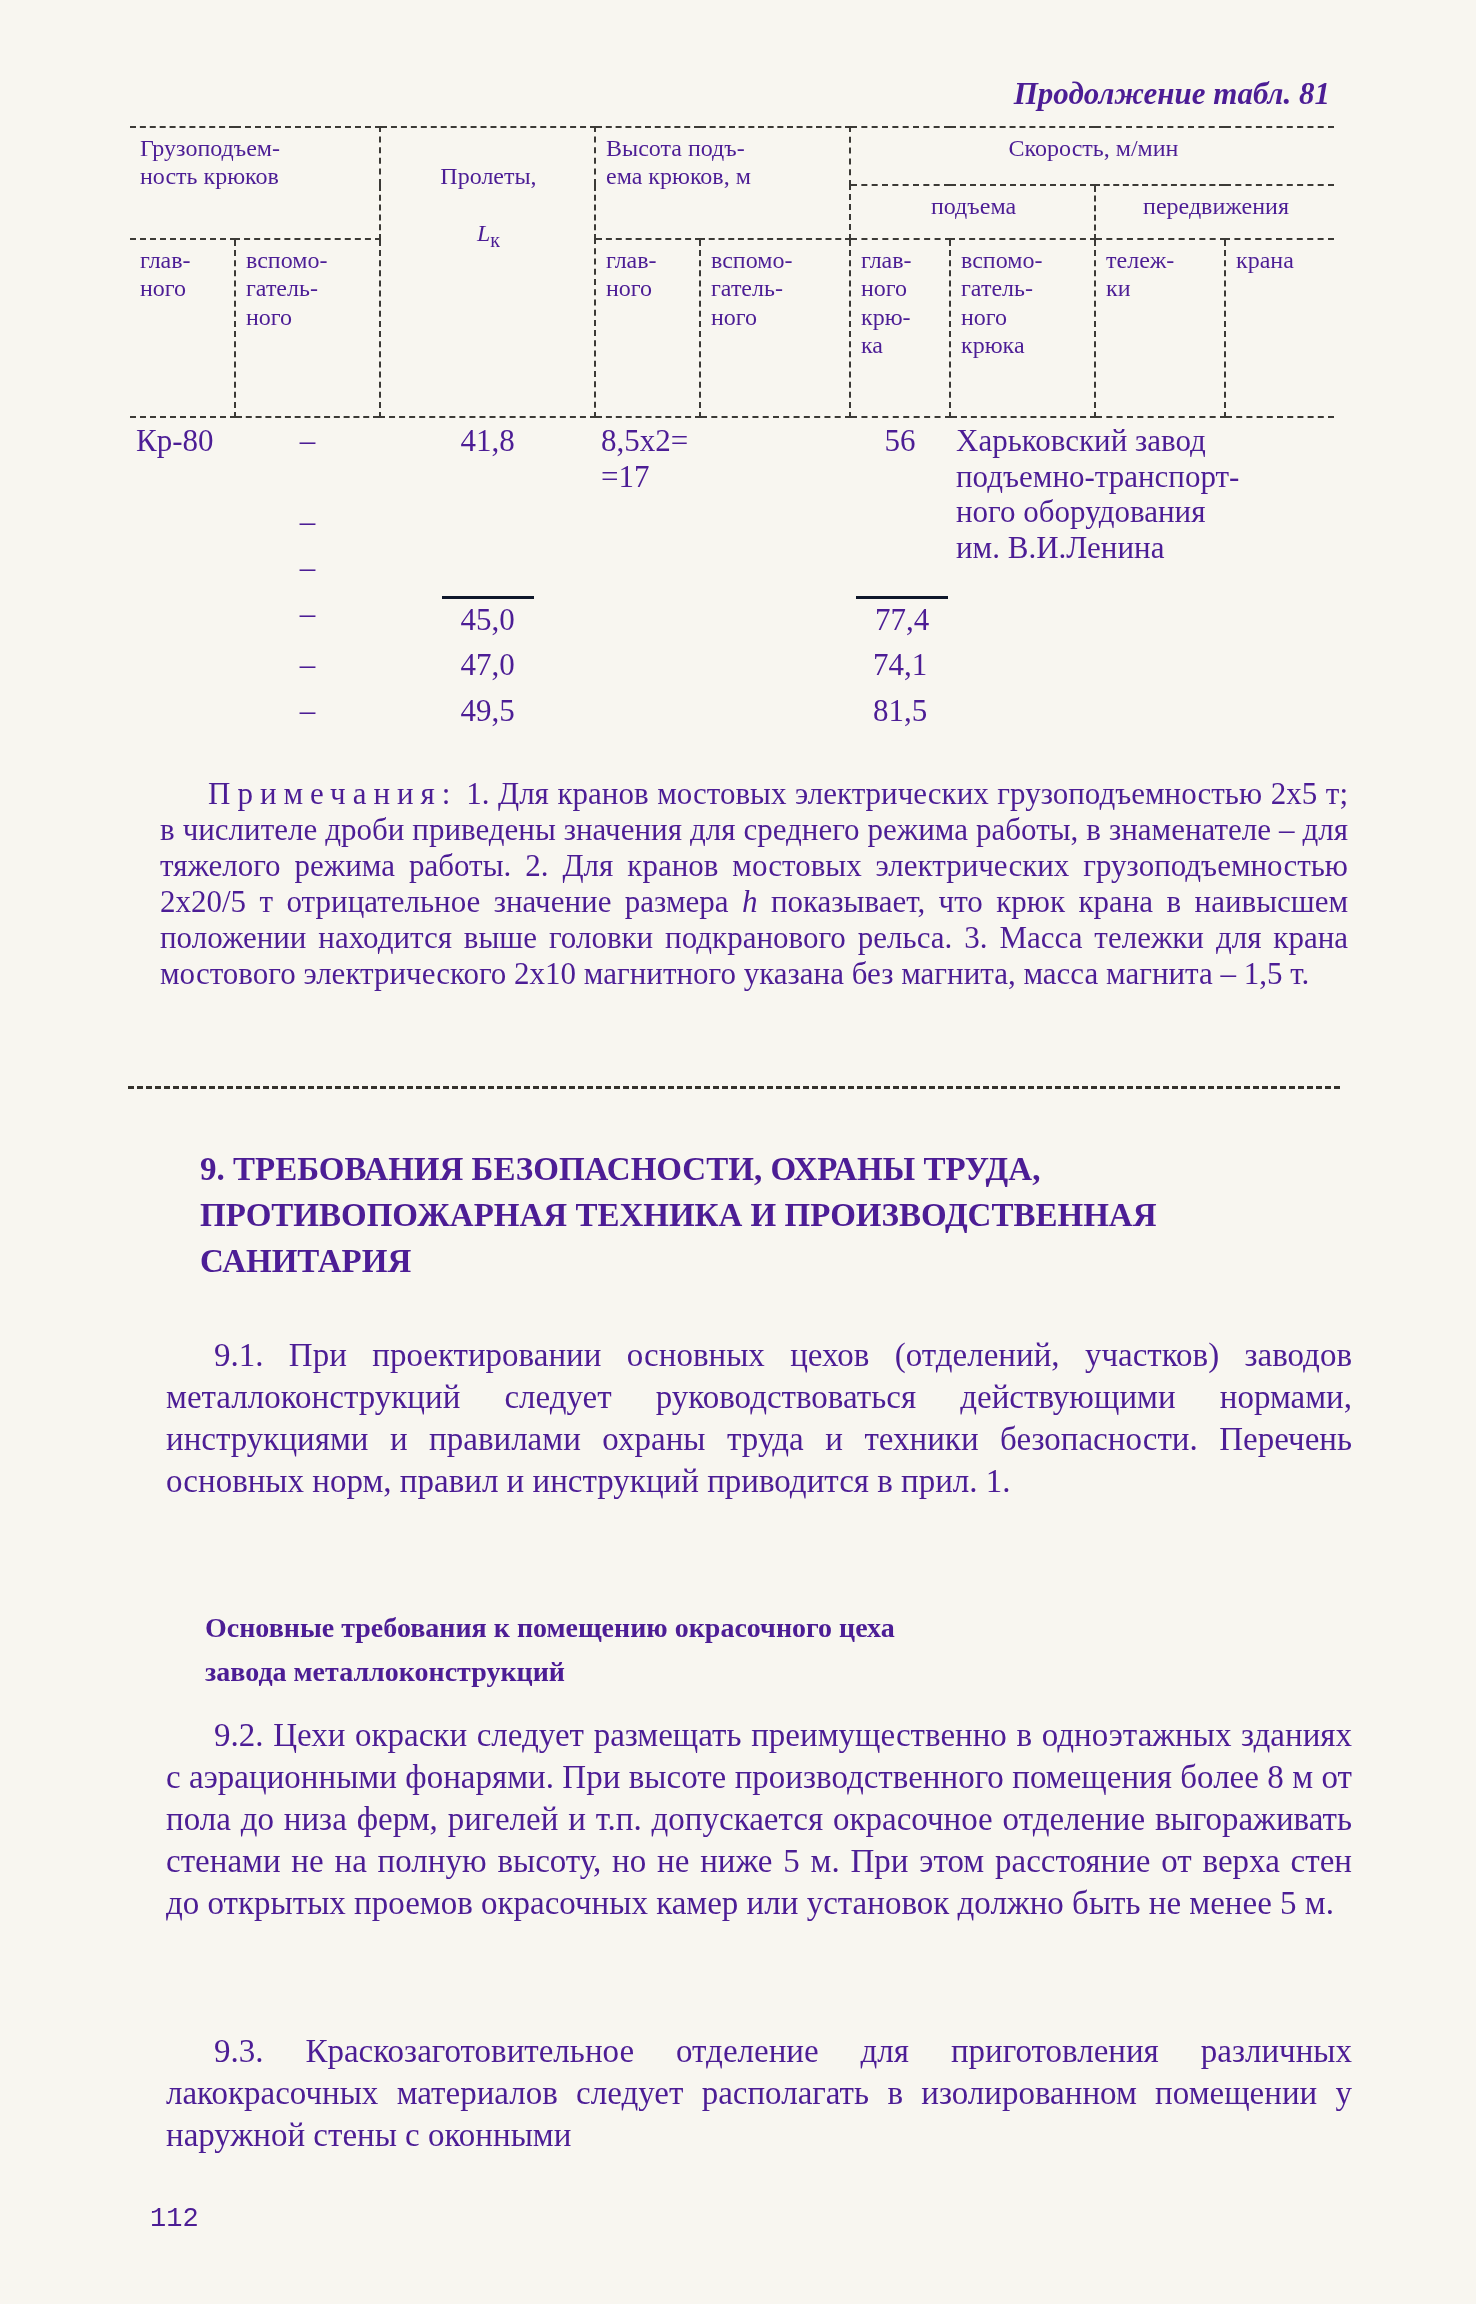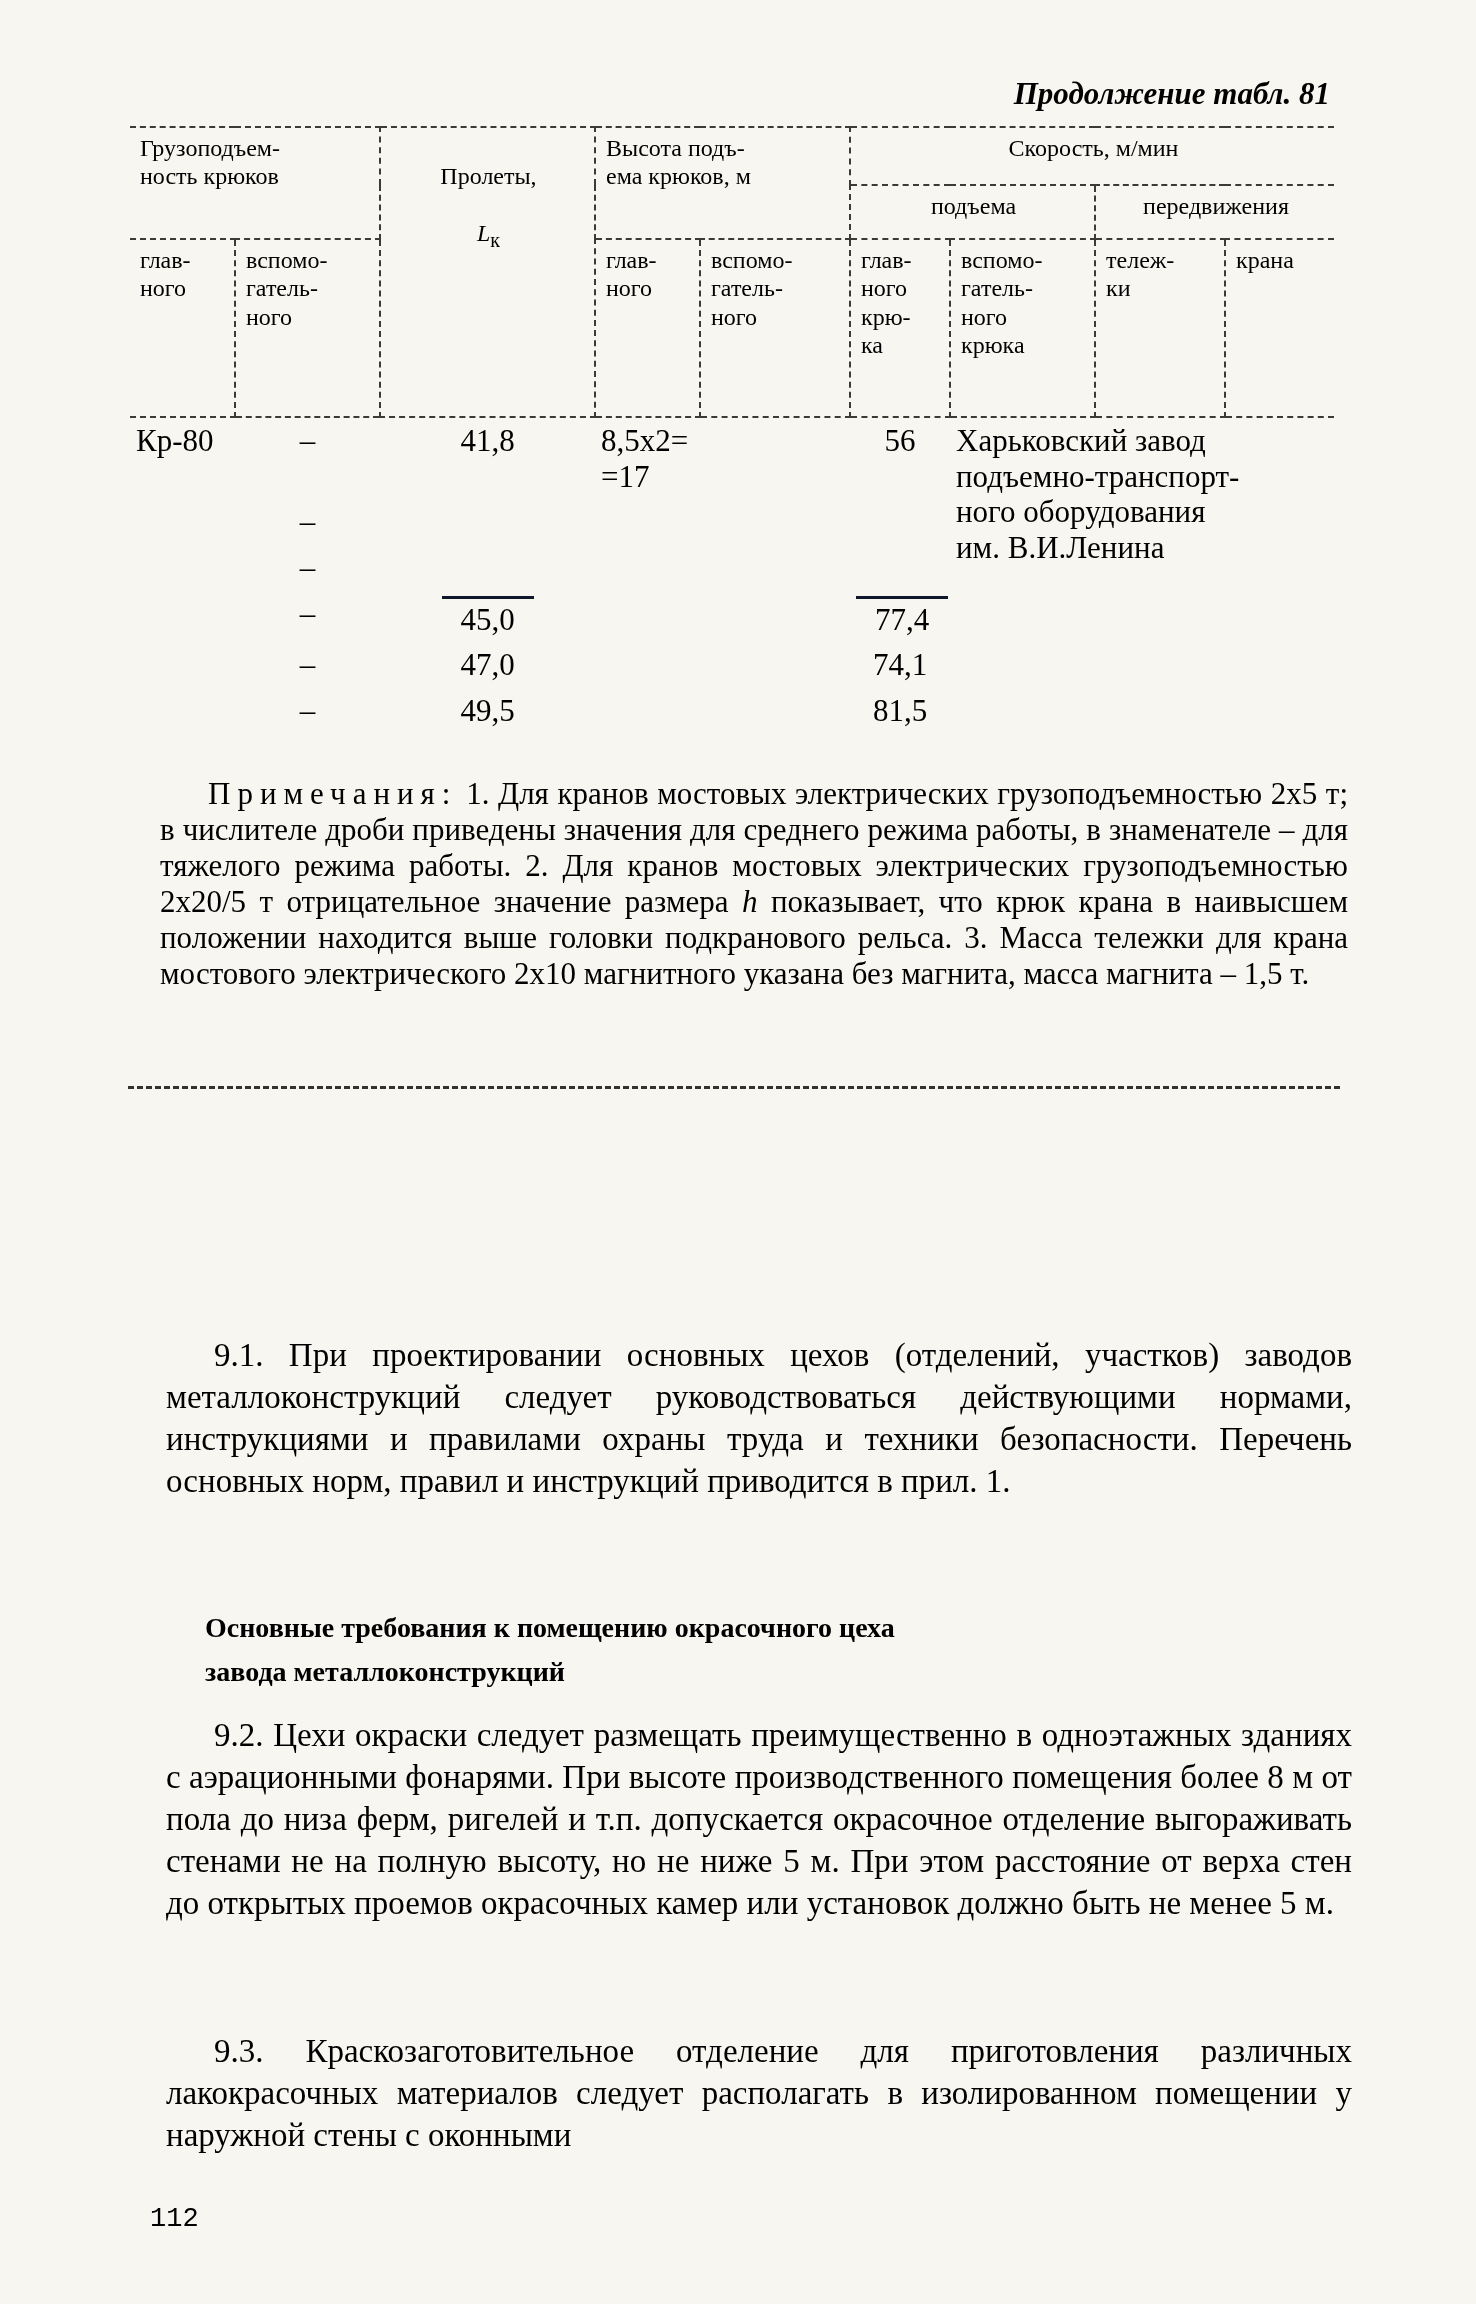--- a/index.html
+++ b/index.html
@@ -3,21 +3,21 @@
 <meta charset="utf-8">
 <style>
   * { box-sizing: border-box; }
   html, body { margin: 0; padding: 0; background: #f8f6f0; }
   .page {
     position: relative;
     width: 1476px;
     height: 2304px;
     background: #f8f6f0;
     font-family: "Liberation Serif", "DejaVu Serif", serif;
-    color: #000000;
+    color: #4c1d95;
     overflow: hidden;
   }
 
   
   .caption {
     position: absolute;
     top: 76px;
     right: 146px;
     font-size: 31px;
     font-style: italic;
@@ -261,20 +261,23 @@
 
   <p class="notes">
     <span class="spaced">Примечания:</span>
     <span>1. Для кранов мостовых электрических грузоподъемностью 2х5 т; в числителе дроби приведены значения для среднего режима работы, в знаменателе – для тяжелого режима работы. 2. Для кранов мостовых электрических грузоподъемностью 2х20/5 т отрицательное значение размера</span>
     <i>h</i>
     <span>показывает, что крюк крана в наивысшем положении находится выше головки подкранового рельса. 3. Масса тележки для крана мостового электрического 2х10 магнитного указана без магнита, масса магнита – 1,5 т.</span>
   </p>
 
   <div class="rule"></div>
 
+  <h2 class="sec-heading">9. ТРЕБОВАНИЯ БЕЗОПАСНОСТИ, ОХРАНЫ ТРУДА,
+ПРОТИВОПОЖАРНАЯ ТЕХНИКА И ПРОИЗВОДСТВЕННАЯ
+САНИТАРИЯ</h2>
 
   <p class="para p91">9.1. При проектировании основных цехов (отделений, участков) заводов металлоконструкций следует руководствоваться действующими нормами, инструкциями и правилами охраны труда и техники безопасности. Перечень основных норм, правил и инструкций приводится в прил. 1.</p>
 
   <h3 class="sub-heading">Основные требования к помещению окрасочного цеха
 завода металлоконструкций</h3>
 
   <p class="para p92">9.2. Цехи окраски следует размещать преимущественно в одноэтажных зданиях с аэрационными фонарями. При высоте производственного помещения более 8 м от пола до низа ферм, ригелей и т.п. допускается окрасочное отделение выгораживать стенами не на полную высоту, но не ниже 5 м. При этом расстояние от верха стен до открытых проемов окрасочных камер или установок должно быть не менее 5 м.</p>
 
   <p class="para p93">9.3. Краскозаготовительное отделение для приготовления различных лакокрасочных материалов следует располагать в изолированном помещении у наружной стены с оконными</p>
 

